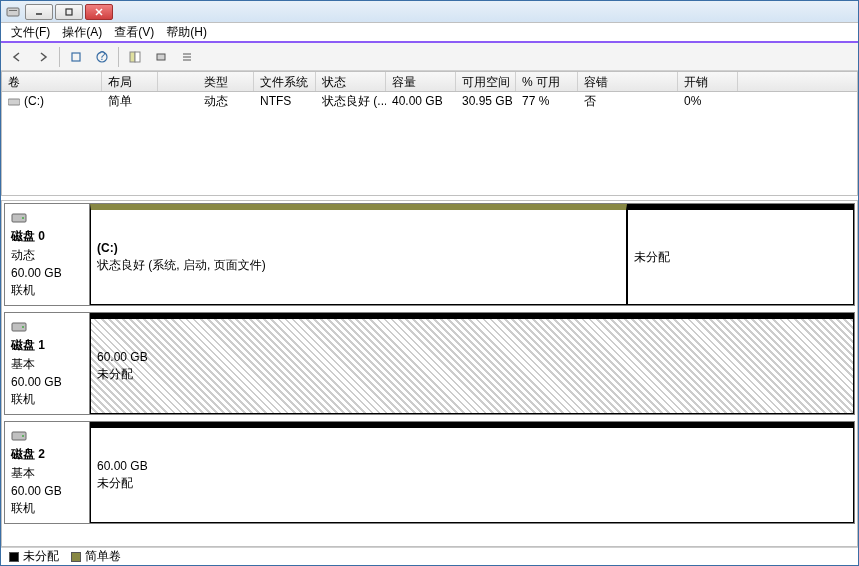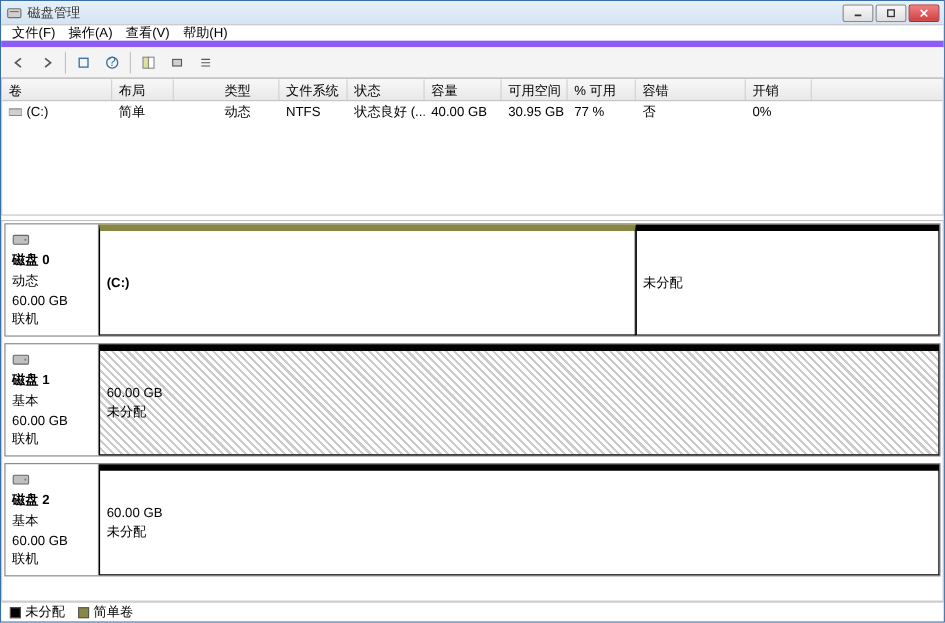--- a/index.html
+++ b/index.html
@@ -3,21 +3,21 @@
 <meta charset="utf-8">
 <style>
 * { margin: 0; padding: 0; box-sizing: border-box; font-family: "Microsoft YaHei", "SimSun", Tahoma, sans-serif; font-size: 12px; }
 body { background: #fff; width: 859px; height: 566px; overflow: hidden; border: 1px solid #3a6ea5; }
 .titlebar { height: 22px; background: linear-gradient(#e8f0f8, #d4e4f4); display: flex; align-items: center; padding: 0 4px; border-bottom: 1px solid #c0c0c0; }
 .titlebar .icon { width: 16px; height: 16px; margin-right: 4px; display: inline-flex; align-items: center; justify-content: center; }
 .titlebar .title { flex: 1; color: #333; }
 .win-btns { display: flex; gap: 2px; }
 .win-btn { width: 28px; height: 16px; border: 1px solid #888; border-radius: 2px; display: flex; align-items: center; justify-content: center; background: linear-gradient(#f8f8f8,#e0e0e0); cursor: pointer; }
 .win-btn.close { background: linear-gradient(#f08080,#d04040); border-color: #a03030; color: #fff; }
-.menubar { height: 20px; display: flex; align-items: center; padding: 0 4px; border-bottom: 6px solid #8b5cf6; }
+.menubar { height: 20px; display: flex; align-items: center; padding: 0 4px; border-bottom: 2px solid #8b5cf6; }
 .menubar .item { padding: 2px 6px; cursor: pointer; }
 .toolbar { height: 28px; display: flex; align-items: center; padding: 0 4px; gap: 2px; border-bottom: 1px solid #d0d0d0; background: #f4f4f4; }
 .tool-btn { width: 24px; height: 22px; display: flex; align-items: center; justify-content: center; border: 1px solid transparent; cursor: pointer; }
 .tool-sep { width: 1px; height: 20px; background: #c0c0c0; margin: 0 2px; }
 .content { height: calc(100% - 22px - 20px - 28px - 18px); display: flex; flex-direction: column; }
 .volume-list { height: 125px; border: 1px solid #c0c0c0; overflow: auto; }
 .vol-header { display: flex; background: linear-gradient(#f8f8f8,#e8e8e8); border-bottom: 1px solid #c0c0c0; height: 20px; }
 .vol-header .col, .vol-row .col { padding: 2px 6px; border-right: 1px solid #d0d0d0; white-space: nowrap; overflow: hidden; }
 .vol-row { display: flex; height: 18px; align-items: center; }
 .col-vol { width: 100px; } .col-layout { width: 56px; } .col-type { width: 56px; margin-left: 40px; }
@@ -42,21 +42,20 @@
 </head>
 <body>
 
 <div class="titlebar">
   <span class="icon">
     <svg width="14" height="14" viewBox="0 0 14 14">
         <rect x="1" y="3" width="12" height="8" rx="1" fill="#d0d0d0" stroke="#707070"></rect>
         <rect x="3" y="5" width="8" height="1" fill="#707070"></rect>
       </svg>
   </span>
-  <span class="title">磁盘管理</span>
   <div class="win-btns">
     <div class="win-btn">
         <svg width="10" height="10">
           <line x1="2" y1="7" x2="8" y2="7" stroke="#333" stroke-width="1.5"></line>
         </svg>
       </div>
     <div class="win-btn">
         <svg width="10" height="10">
           <rect x="2" y="2" width="6" height="6" fill="none" stroke="#333" stroke-width="1.2"></rect>
         </svg>
@@ -163,20 +162,21 @@
             </svg>
           </span>
           <b>磁盘 0</b>
           <span>动态</span>
           <span>60.00 GB</span>
           <span>联机</span>
         </div>
         <div class="disk-parts">
           <div class="part simple" style="flex-grow: 2;">
             <b>(C:)</b>
+            <span>状态良好 (系统, 启动, 页面文件)</span>
           </div>
           <div class="part unalloc" style="flex-grow: 1;">
             <span>未分配</span>
           </div>
         </div>
       </div>
       <div class="disk-row">
         <div class="disk-label">
           <span class="dicon">
             <svg width="16" height="16">

